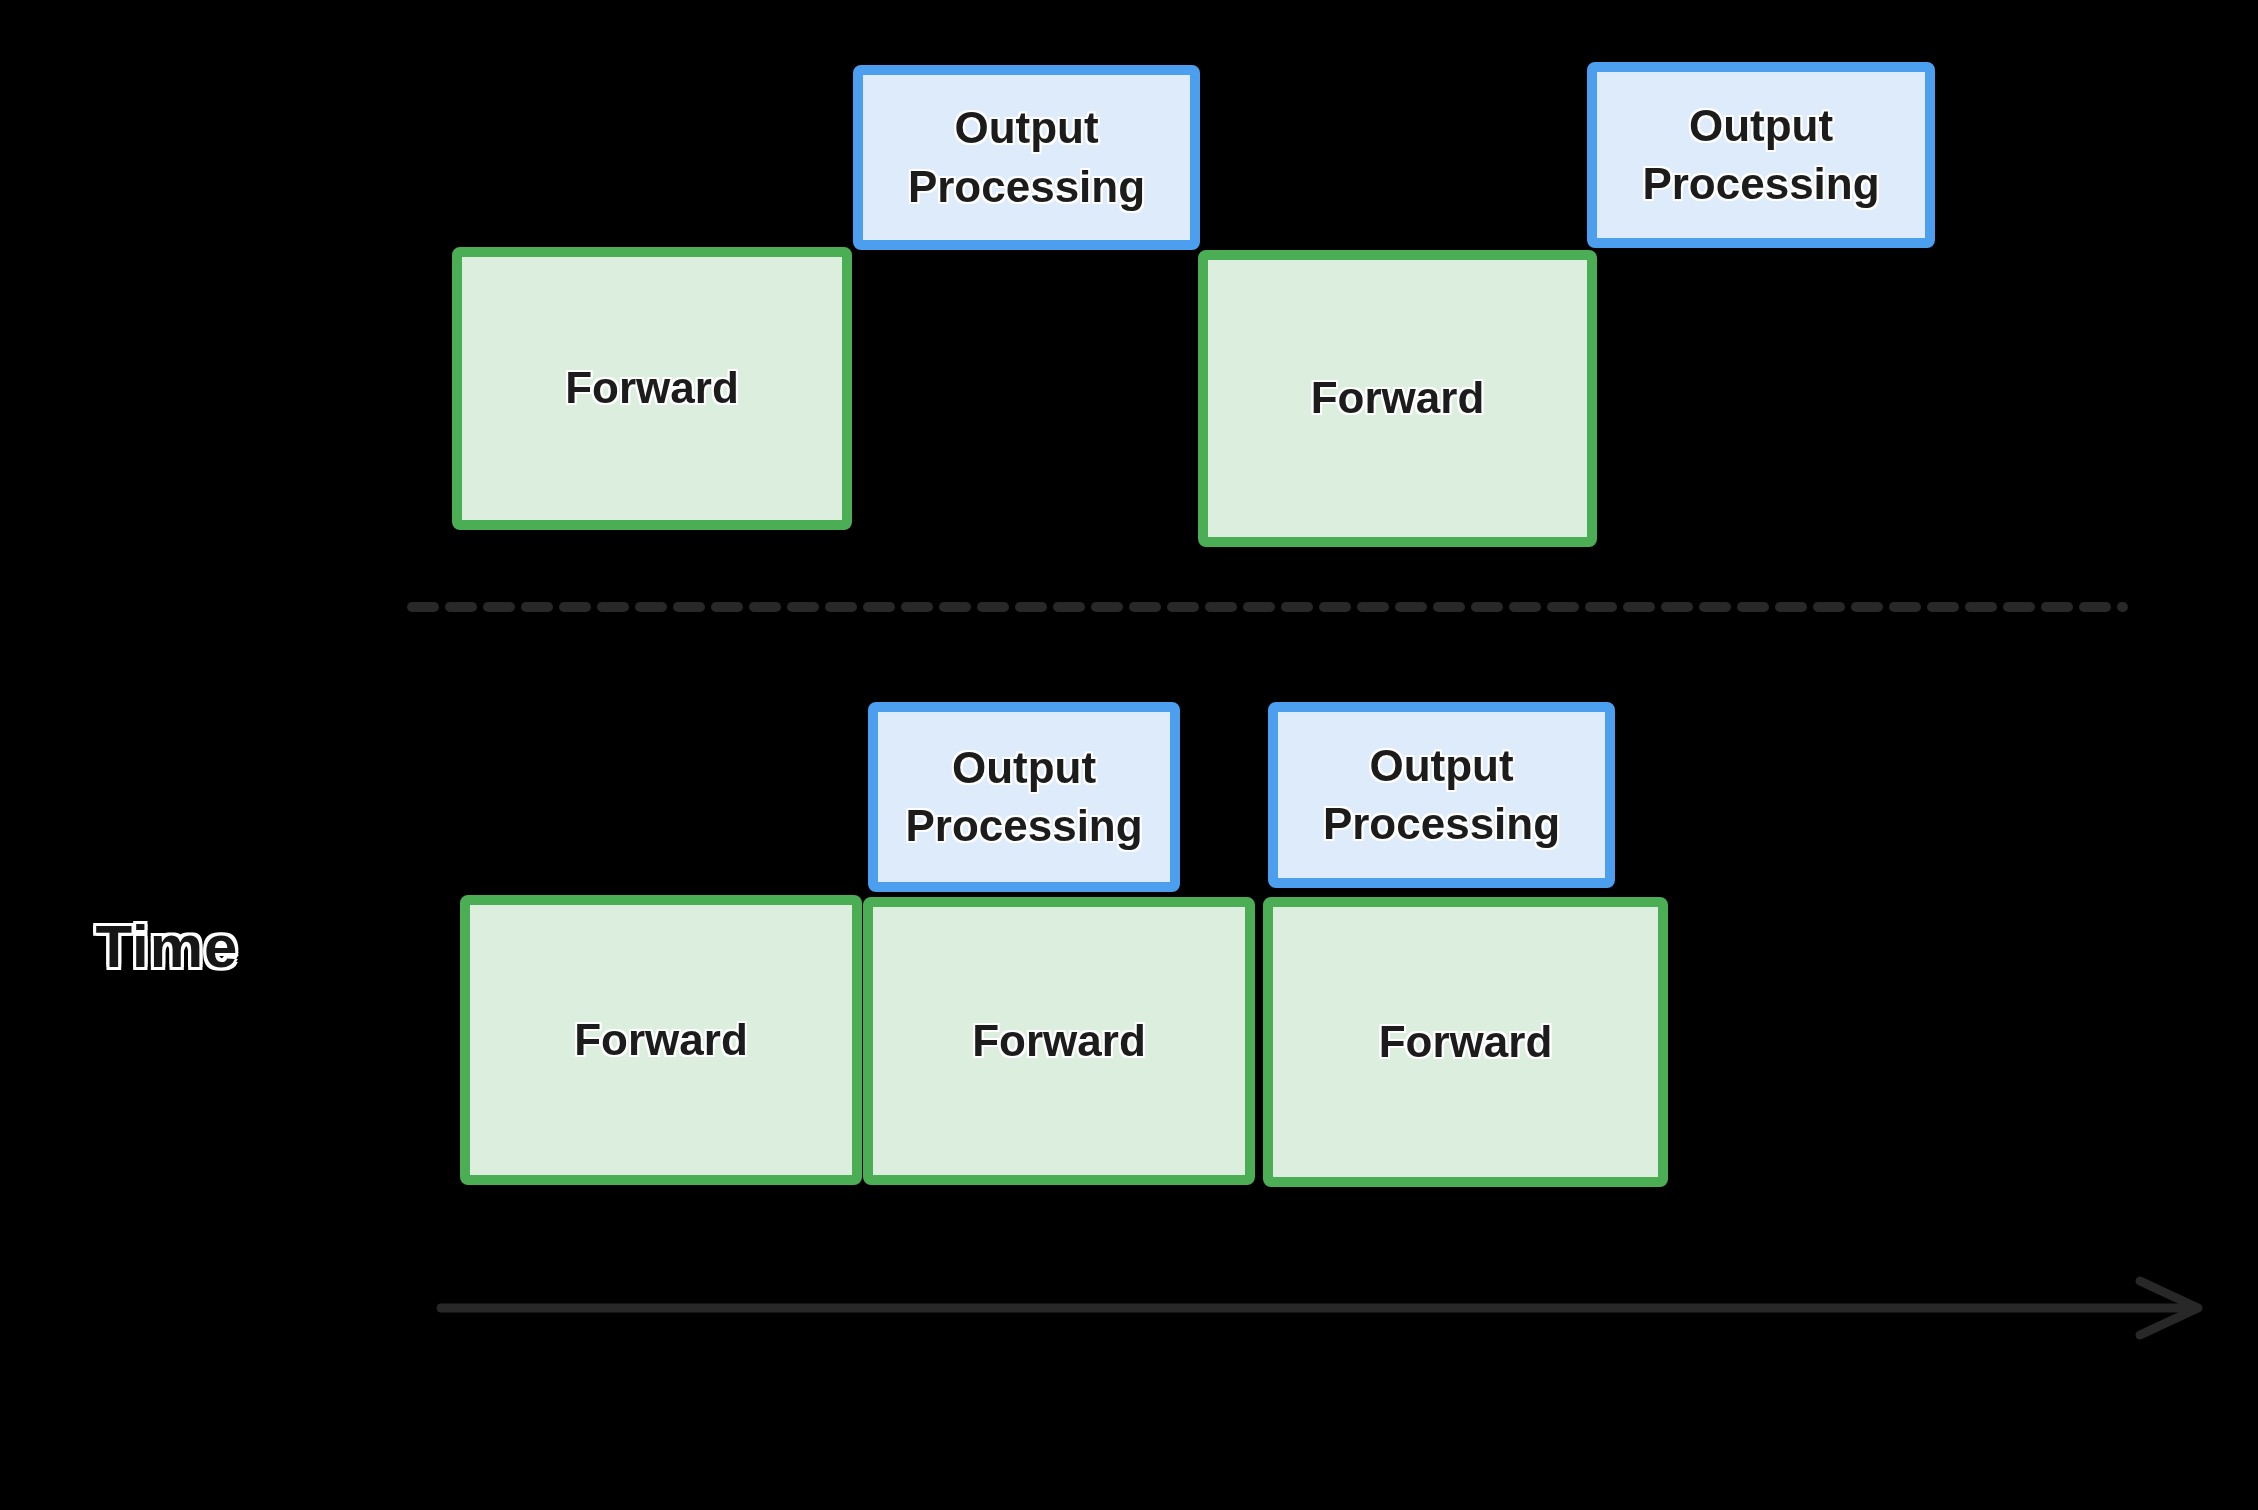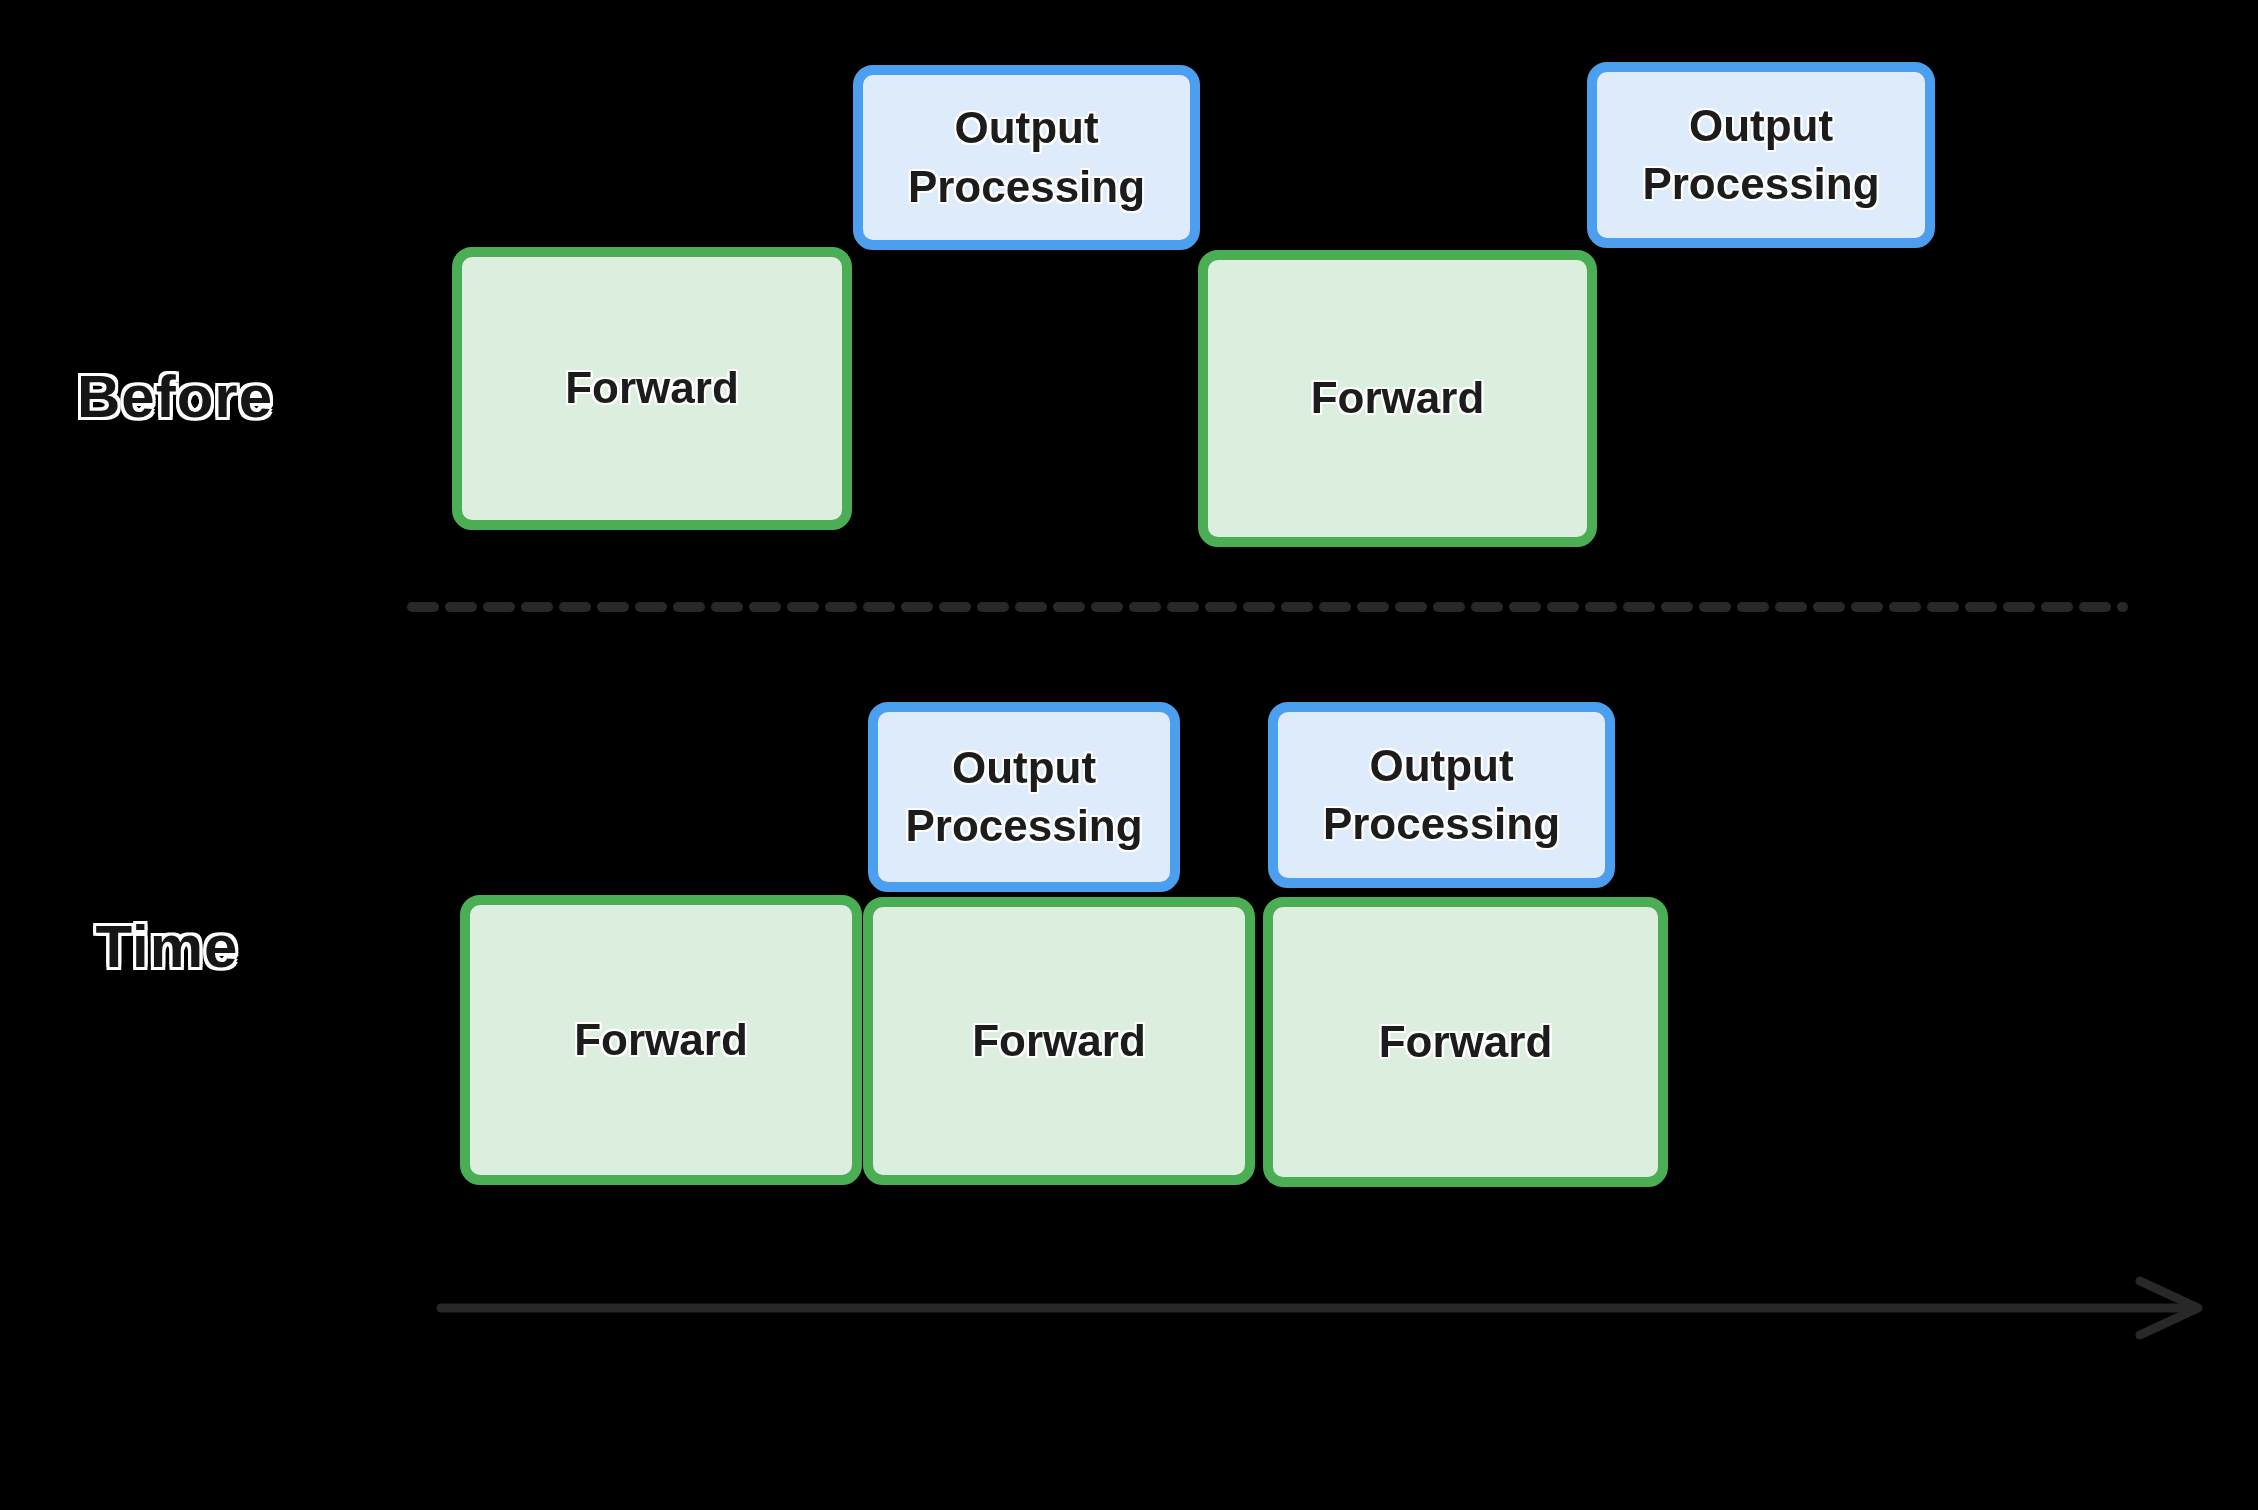--- a/index.html
+++ b/index.html
@@ -11,21 +11,21 @@
     position: relative;
     width: 2258px;
     height: 1510px;
     background: var(--c-background, #000);
     overflow: hidden;
     font-family: "Liberation Sans", sans-serif;
   }
   .block {
     position: absolute;
     box-sizing: border-box;
-    border-radius: 20px;
+    border-radius: 8px;
     display: flex;
     align-items: center;
     justify-content: center;
     text-align: center;
     font-weight: 700;
     font-size: 44px;
     line-height: 1.32;
     color: var(--c-box-text, #1c1c1c);
     text-shadow:
       -2px -2px 0 rgba(255,255,255,.9),
@@ -92,21 +92,20 @@
   .overlay-svg .tl-stroke {
     stroke: var(--c-timeline, #282828);
     fill: none;
   }
 </style>
 </head>
 <body>
 
 <div class="stage">
 
-  <div class="section-label before-label">Before</div>
 
   <div class="block forward b-f1">Forward</div>
 
   <div class="block output b-op1">Output Processing</div>
 
   <div class="block forward b-f2">Forward</div>
 
   <div class="block output b-op2">Output Processing</div>
 
   <svg class="overlay-svg">

